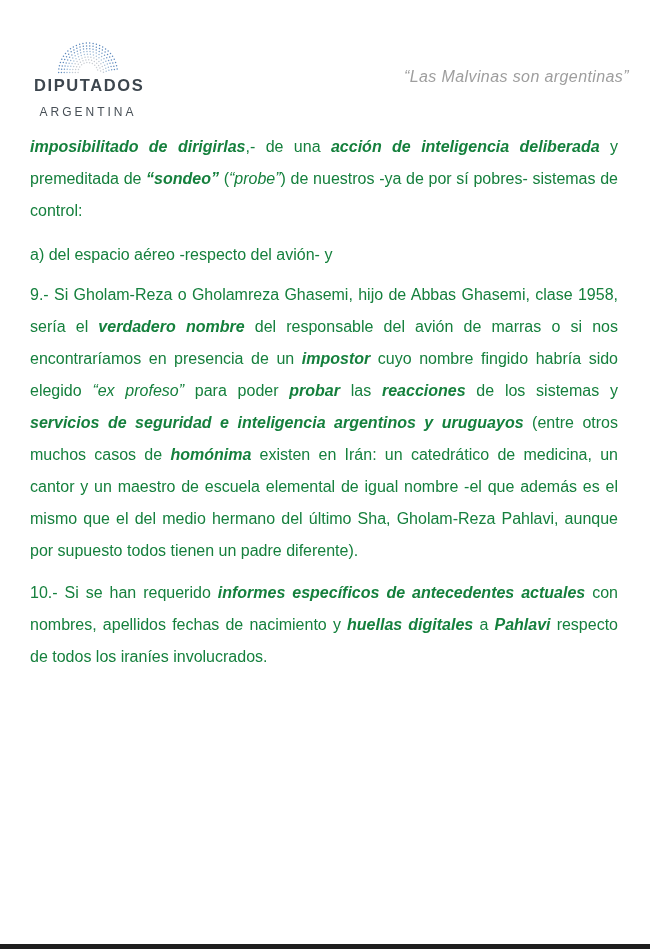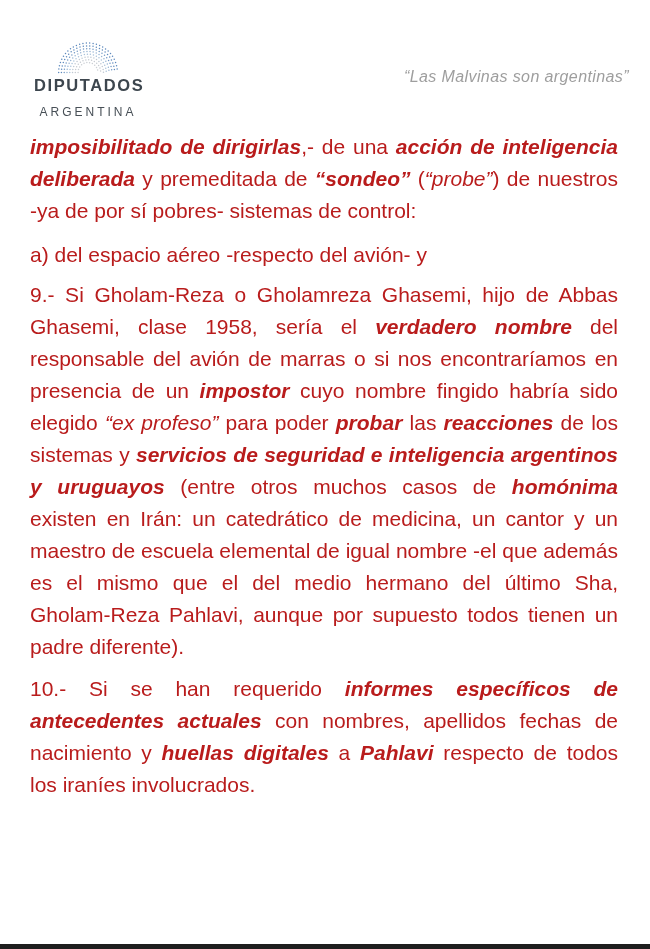--- a/index.html
+++ b/index.html
@@ -49,23 +49,23 @@
     color: #9e9e9e;
     letter-spacing: 0.4px;
   }
 
   
   .doc-body {
     position: absolute;
     left: 30px;
     top: 131px;
     width: 588px;
-    font-size: 21px;
+    font-size: 16px;
     line-height: 32px;
-    color: #b91c1c;
+    color: #15803d;
     text-align: justify;
   }
   .doc-body p { margin: 0; }
   p.para-a   { margin-top: 12px;  }
   p.para-b   { margin-top: 26px; }
   p.para-9   { margin-top: 8px;  }
   p.para-10  { margin-top: 10px; }
   p.para-11  { margin-top: 10px; }
   p.hang {
     padding-left: 19px;

